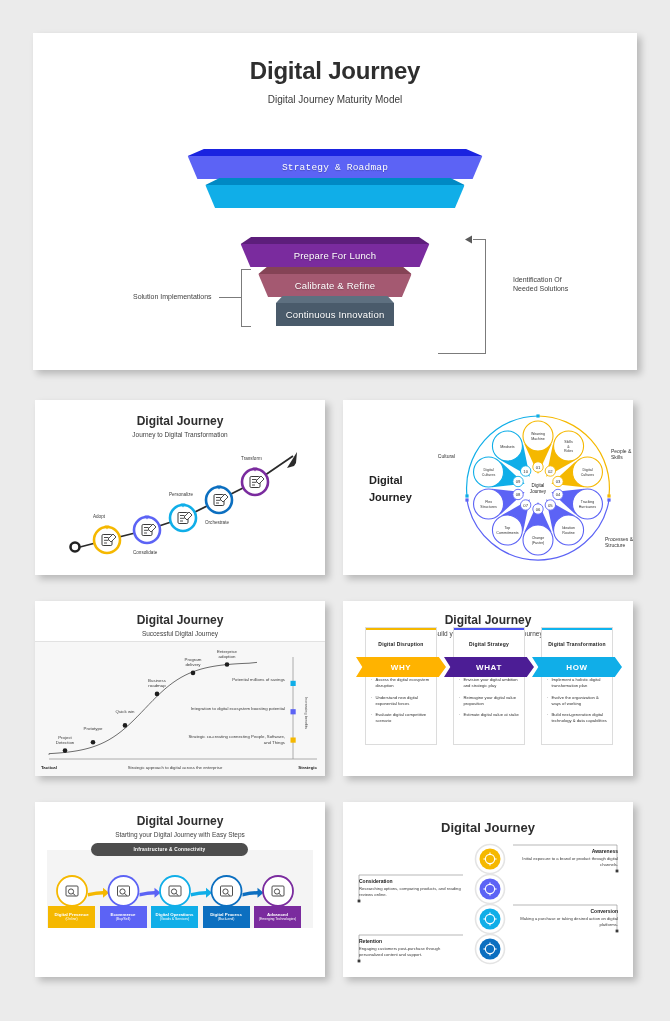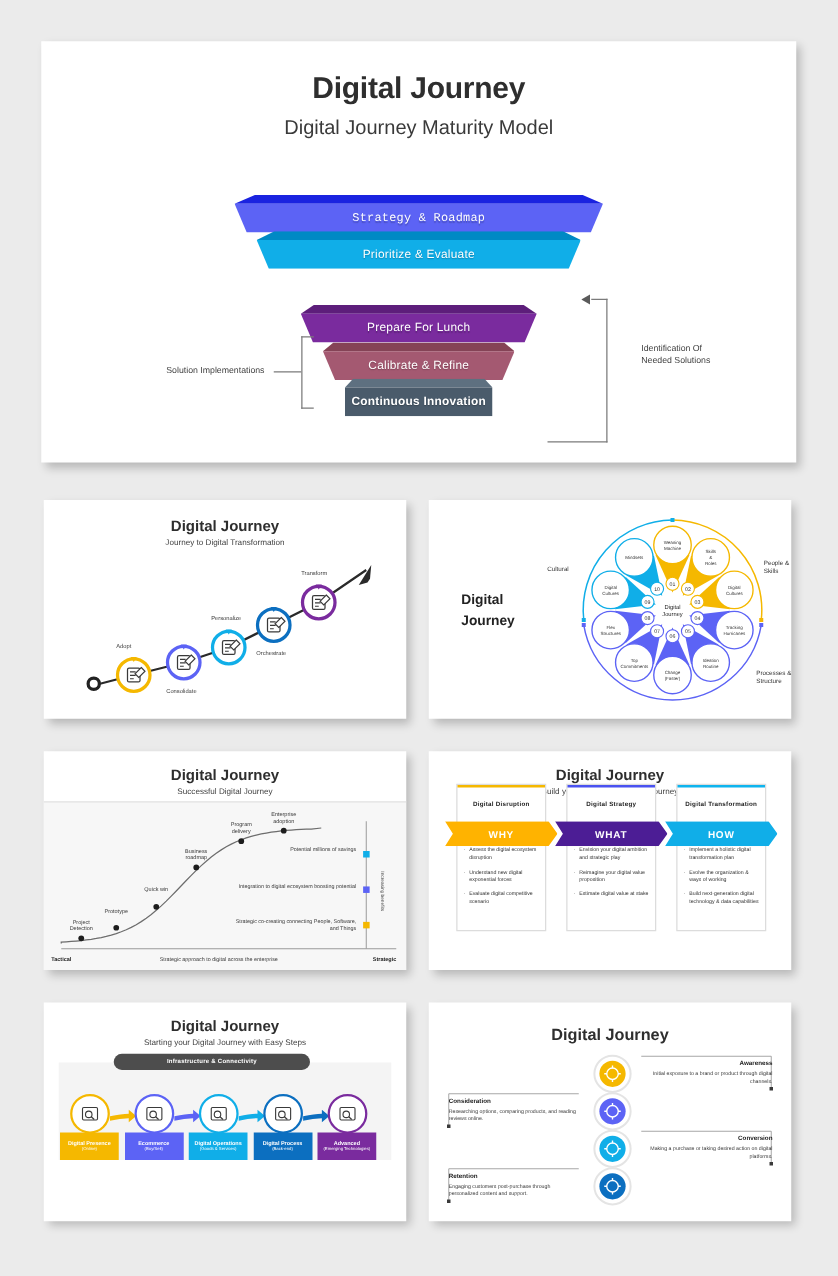--- a/index.html
+++ b/index.html
@@ -16,21 +16,21 @@
     box-shadow: 4px 4px 7px rgba(0,0,0,0.22);
     overflow: hidden;
   }
   
   #slide-hero { left: 33px; top: 33px; width: 604px; height: 337px; }
   .hero-title {
     text-align: center; font-size: 24px; font-weight: bold;
     color: #2e2e2e; margin-top: 24px; letter-spacing: -0.2px;
   }
   .hero-sub {
-    text-align: center; font-size: 16px; color: #3a3a3a; margin-top: 9px;
+    text-align: center; font-size: 10px; color: #3a3a3a; margin-top: 9px;
   }
   .funnel { position: relative; margin-top: 14px; height: 220px; }
   .layer { position: absolute; left: 50%; transform: translateX(-50%); }
   .layer .face {
     position: absolute; left: 0; width: 100%;
     display: flex; align-items: center; justify-content: center;
     color: #ffffff; font-size: 9.5px; letter-spacing: .2px;
     text-shadow: 0 1px 1px rgba(0,0,0,.25);
     white-space: nowrap;
   }
@@ -95,37 +95,36 @@
           <path d="M0 7 L 16.206666666666667 0 L 278.46000000000004 0 L 294.6666666666667 7 Z" fill="#1A23E0"></path>
           <path d="M0 7 L 294.6666666666667 7 L 284.95000000000005 30 L 9.716666666666661 30 Z" fill="#5C63F5"></path>
         </svg>
         <div class="face" style="top: 7px; height: 23px;">Strategy &amp; Roadmap</div>
       </div>
       <div class="layer" style="top: 59px; width: 259.333px; height: 30px;">
         <svg width="259.33333333333337" height="30" style="position: absolute; left: 0px; top: 0px;">
           <path d="M0 7 L 14.263333333333335 0 L 245.07000000000005 0 L 259.33333333333337 7 Z" fill="#0089C4"></path>
           <path d="M0 7 L 259.33333333333337 7 L 249.6166666666667 30 L 9.716666666666677 30 Z" fill="#10AEE8"></path>
         </svg>
-        <div class="face" style="top: 7px; height: 23px;">Prioritize &amp; Evaluate</div>
       </div>
       <div class="layer" style="top: 118px; width: 188.667px; height: 30px;">
         <svg width="188.66666666666669" height="30" style="position: absolute; left: 0px; top: 0px;">
           <path d="M0 7 L 10.376666666666667 0 L 178.29000000000002 0 L 188.66666666666669 7 Z" fill="#5D1E7B"></path>
           <path d="M0 7 L 188.66666666666669 7 L 178.95000000000002 30 L 9.716666666666677 30 Z" fill="#7A2B9E"></path>
         </svg>
         <div class="face" style="top: 7px; height: 23px;">Prepare For Lunch</div>
       </div>
       <div class="layer" style="top: 147.5px; width: 153.333px; height: 30px;">
         <svg width="153.33333333333331" height="30" style="position: absolute; left: 0px; top: 0px;">
           <path d="M0 7 L 8.433333333333332 0 L 144.89999999999998 0 L 153.33333333333331 7 Z" fill="#854356"></path>
           <path d="M0 7 L 153.33333333333331 7 L 143.61666666666665 30 L 9.716666666666661 30 Z" fill="#A45971"></path>
         </svg>
         <div class="face" style="top: 7px; height: 23px;">Calibrate &amp; Refine</div>
       </div>
-      <div class="layer" style="top: 177px; width: 118px; height: 30px; font-weight: bold;">
+      <div class="layer" style="top: 177px; width: 118px; height: 30px;">
         <svg width="118" height="30" style="position: absolute; left: 0px; top: 0px;">
           <path d="M0 7 L 6.49 0 L 111.51 0 L 118 7 Z" fill="#5E7080"></path>
           <path d="M0 7 L 118 7 L 118 30 L 0 30 Z" fill="#4A5B6B"></path>
         </svg>
         <div class="face" style="top: 7px; height: 23px;">Continuous  Innovation</div>
       </div>
     </div>
 
   <div class="fl-line" style="left:208px; top:236px; width:1px; height:58px;"></div>
   <div class="fl-line" style="left:208px; top:236px; width:10px; height:1px;"></div>

